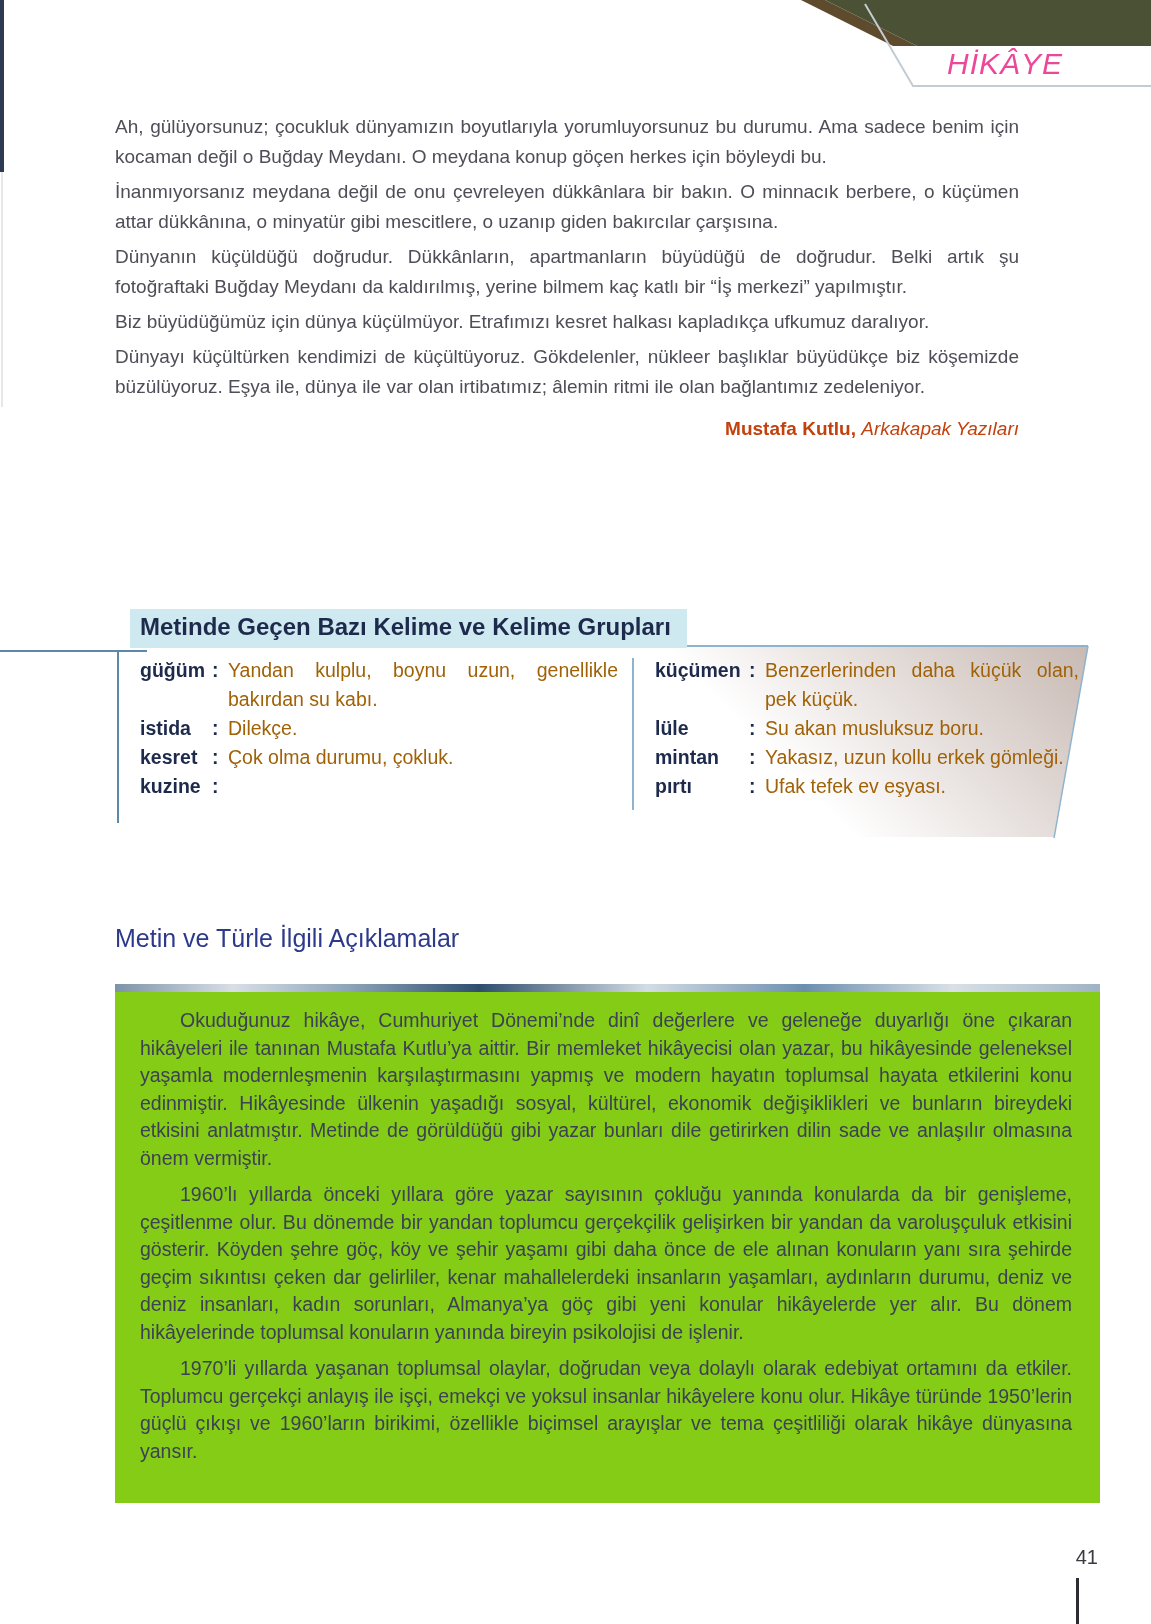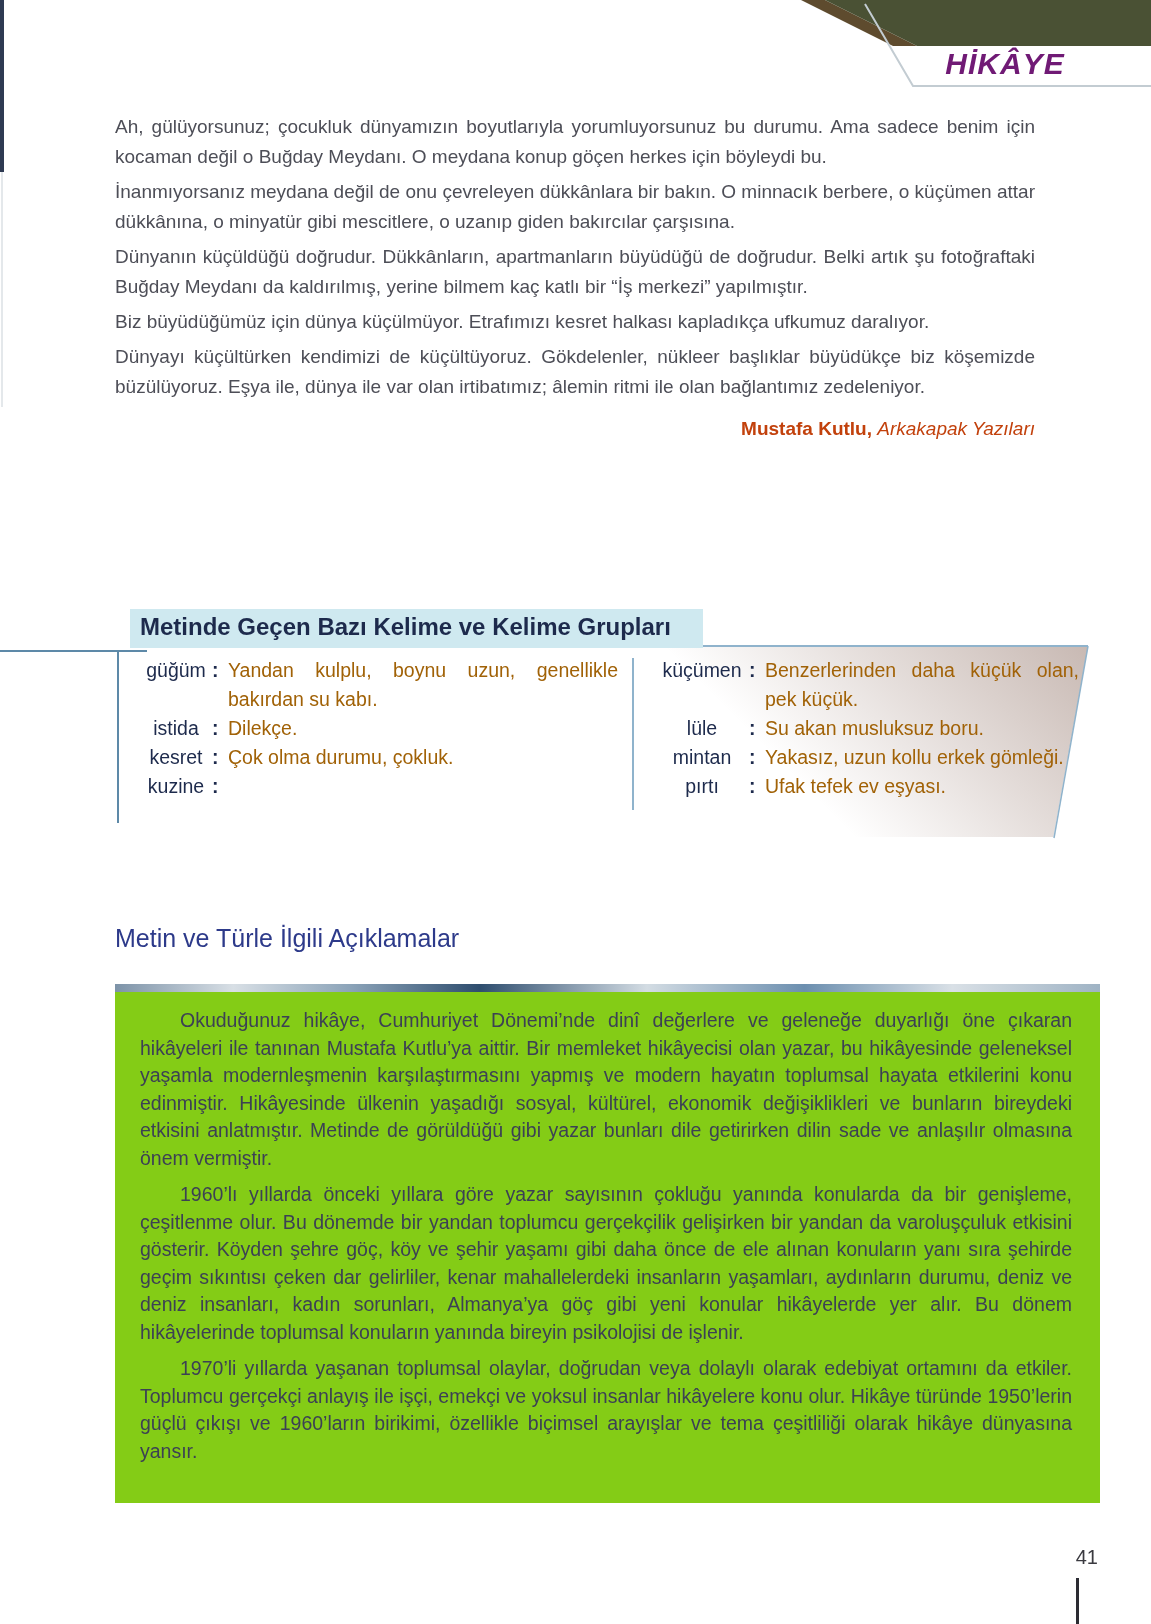--- a/index.html
+++ b/index.html
@@ -21,60 +21,60 @@
   }
   .banner-brown{
     position:absolute;left:795px;top:0;width:356px;height:46px;
     background:#5e4b2e;
     clip-path:polygon(6px 0, 30px 0, 122px 46px, 98px 46px);
   }
   .header-line-svg{position:absolute;left:0;top:0;pointer-events:none;}
   .header-title{
     position:absolute;left:905px;top:47px;width:200px;
     text-align:center;
-    font-size:30px;font-weight:bold;font-style:italic;
-    color:#701a75;letter-spacing:1px;
+    font-size:30px;font-weight:normal;font-style:italic;
+    color:#ec4899;letter-spacing:1px;
   }
   
   .reading{
     position:absolute;left:115px;top:112px;width:920px;
     font-size:19px;line-height:30px;color:#4d4e57;
     text-align:justify;
   }
-  .reading p{margin:0 0 5px 0;}
+  .reading p{margin:0 16px 5px 0;}
   .attribution{
     text-align:right;margin-top:12px !important;
     color:#c2410c;
   }
   .attribution .author{font-weight:bold;}
   .attribution .work{font-style:italic;}
   
   .vocab-heading{
     position:absolute;left:130px;top:609px;
     background:#cfe9f0;color:#1d2a4c;
     font-size:24px;font-weight:bold;
-    padding:4px 32px 7px 10px;
+    padding:4px 16px 7px 10px;
     z-index:2;
   }
   .vocab-hline-left{position:absolute;left:0;top:650px;width:147px;height:2px;background:#5d89a8;}
   .vocab-vline-left{position:absolute;left:117px;top:650px;width:2px;height:173px;background:#5d89a8;}
   .vocab-divider{position:absolute;left:632px;top:658px;width:2px;height:152px;background:#8fb3cc;}
   .vocab-hline-right{position:absolute;left:656px;top:645px;width:432px;height:2px;background:#8fb3cc;}
   .vocab-diagonal-svg{position:absolute;left:1040px;top:645px;pointer-events:none;}
   .vocab-gradient{
     position:absolute;left:655px;top:647px;width:433px;height:190px;
     background:linear-gradient(225deg,#c8b9b3 0%,rgba(200,185,179,0.45) 38%,rgba(255,255,255,0) 68%);
     clip-path:polygon(0 0, 100% 0, 92% 100%, 0 100%);
     z-index:0;
   }
   .vocab-col{position:absolute;z-index:1;font-size:19.5px;line-height:29px;}
   .vocab-col-left{left:140px;top:656px;width:478px;}
   .vocab-col-right{left:637px;top:656px;width:424px;margin-left:18px;}
   .vocab-row{display:flex;}
-  .vocab-row .term{flex:0 0 72px;font-weight:normal;color:#1d2a4c;text-align:center;}
+  .vocab-row .term{flex:0 0 72px;font-weight:bold;color:#1d2a4c;}
   .vocab-col-right .vocab-row .term{flex:0 0 94px;}
   .vocab-row .colon{flex:0 0 16px;font-weight:bold;color:#1d2a4c;}
   .vocab-row .def{flex:1;text-align:justify;color:#a16207;}
   
   .expl-heading{
     position:absolute;left:115px;top:924px;
     font-size:25px;font-weight:normal;color:#2d3a8a;
   }
   .expl-bar{
     position:absolute;left:115px;top:984px;width:985px;height:8px;

